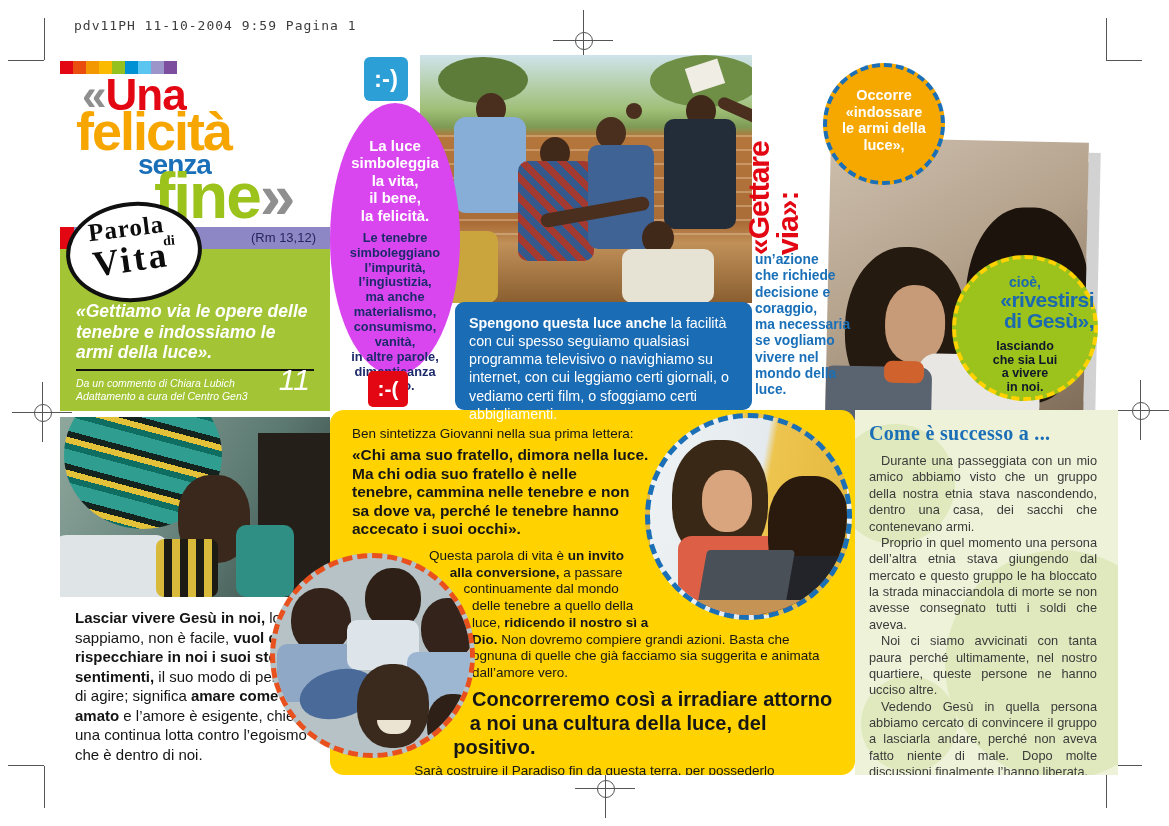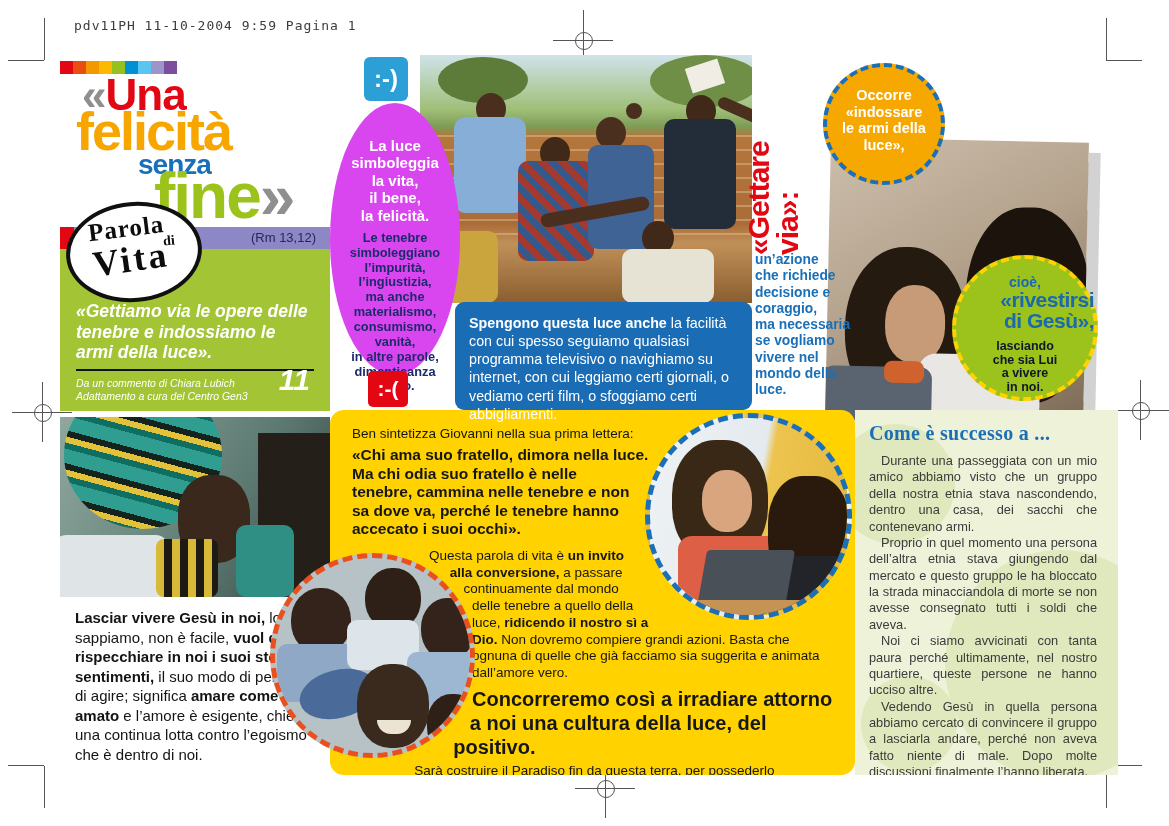--- a/index.html
+++ b/index.html
@@ -30,21 +30,21 @@
   .purple-triangle{left:292px;top:249px;width:0;height:0;border-top:21px solid transparent;
         border-bottom:21px solid transparent;border-left:34px solid #8d87c5;}
 
   
   .green-panel{left:60px;top:249px;width:270px;height:162px;background:#a3c535;z-index:1;}
   .theme-quote{position:absolute;left:16px;top:52px;width:238px;color:#fff;font-weight:bold;
         font-style:italic;font-size:17.5px;line-height:1.18;}
   .panel-rule{position:absolute;left:16px;top:120px;width:238px;height:2px;background:#111;}
   .attribution{position:absolute;left:16px;top:128px;width:200px;color:#fff;font-style:italic;
         font-size:10.5px;line-height:1.25;}
-  .issue-number{position:absolute;right:20px;top:114px;color:#fff;font-weight:bold;
+  .issue-number{position:absolute;right:20px;top:114px;color:#fff;font-weight:normal;
         font-style:italic;font-size:30px;}
 
   
   .pdv-logo{left:66px;top:202px;width:128px;height:92px;background:#fff;border:4px solid #101010;
         border-radius:50%;transform:rotate(-5deg);z-index:4;font-family:"Liberation Serif",serif;color:#0d0d0d;}
   .pdv-l1{position:absolute;left:20px;top:8px;font-size:25px;font-weight:bold;letter-spacing:1px;transform:rotate(-2deg);}
   .pdv-l2{position:absolute;left:94px;top:30px;font-size:14px;font-weight:bold;}
   .pdv-l3{position:absolute;left:22px;top:32px;font-size:36px;font-weight:bold;letter-spacing:3px;transform:rotate(-3deg);}
 
   

